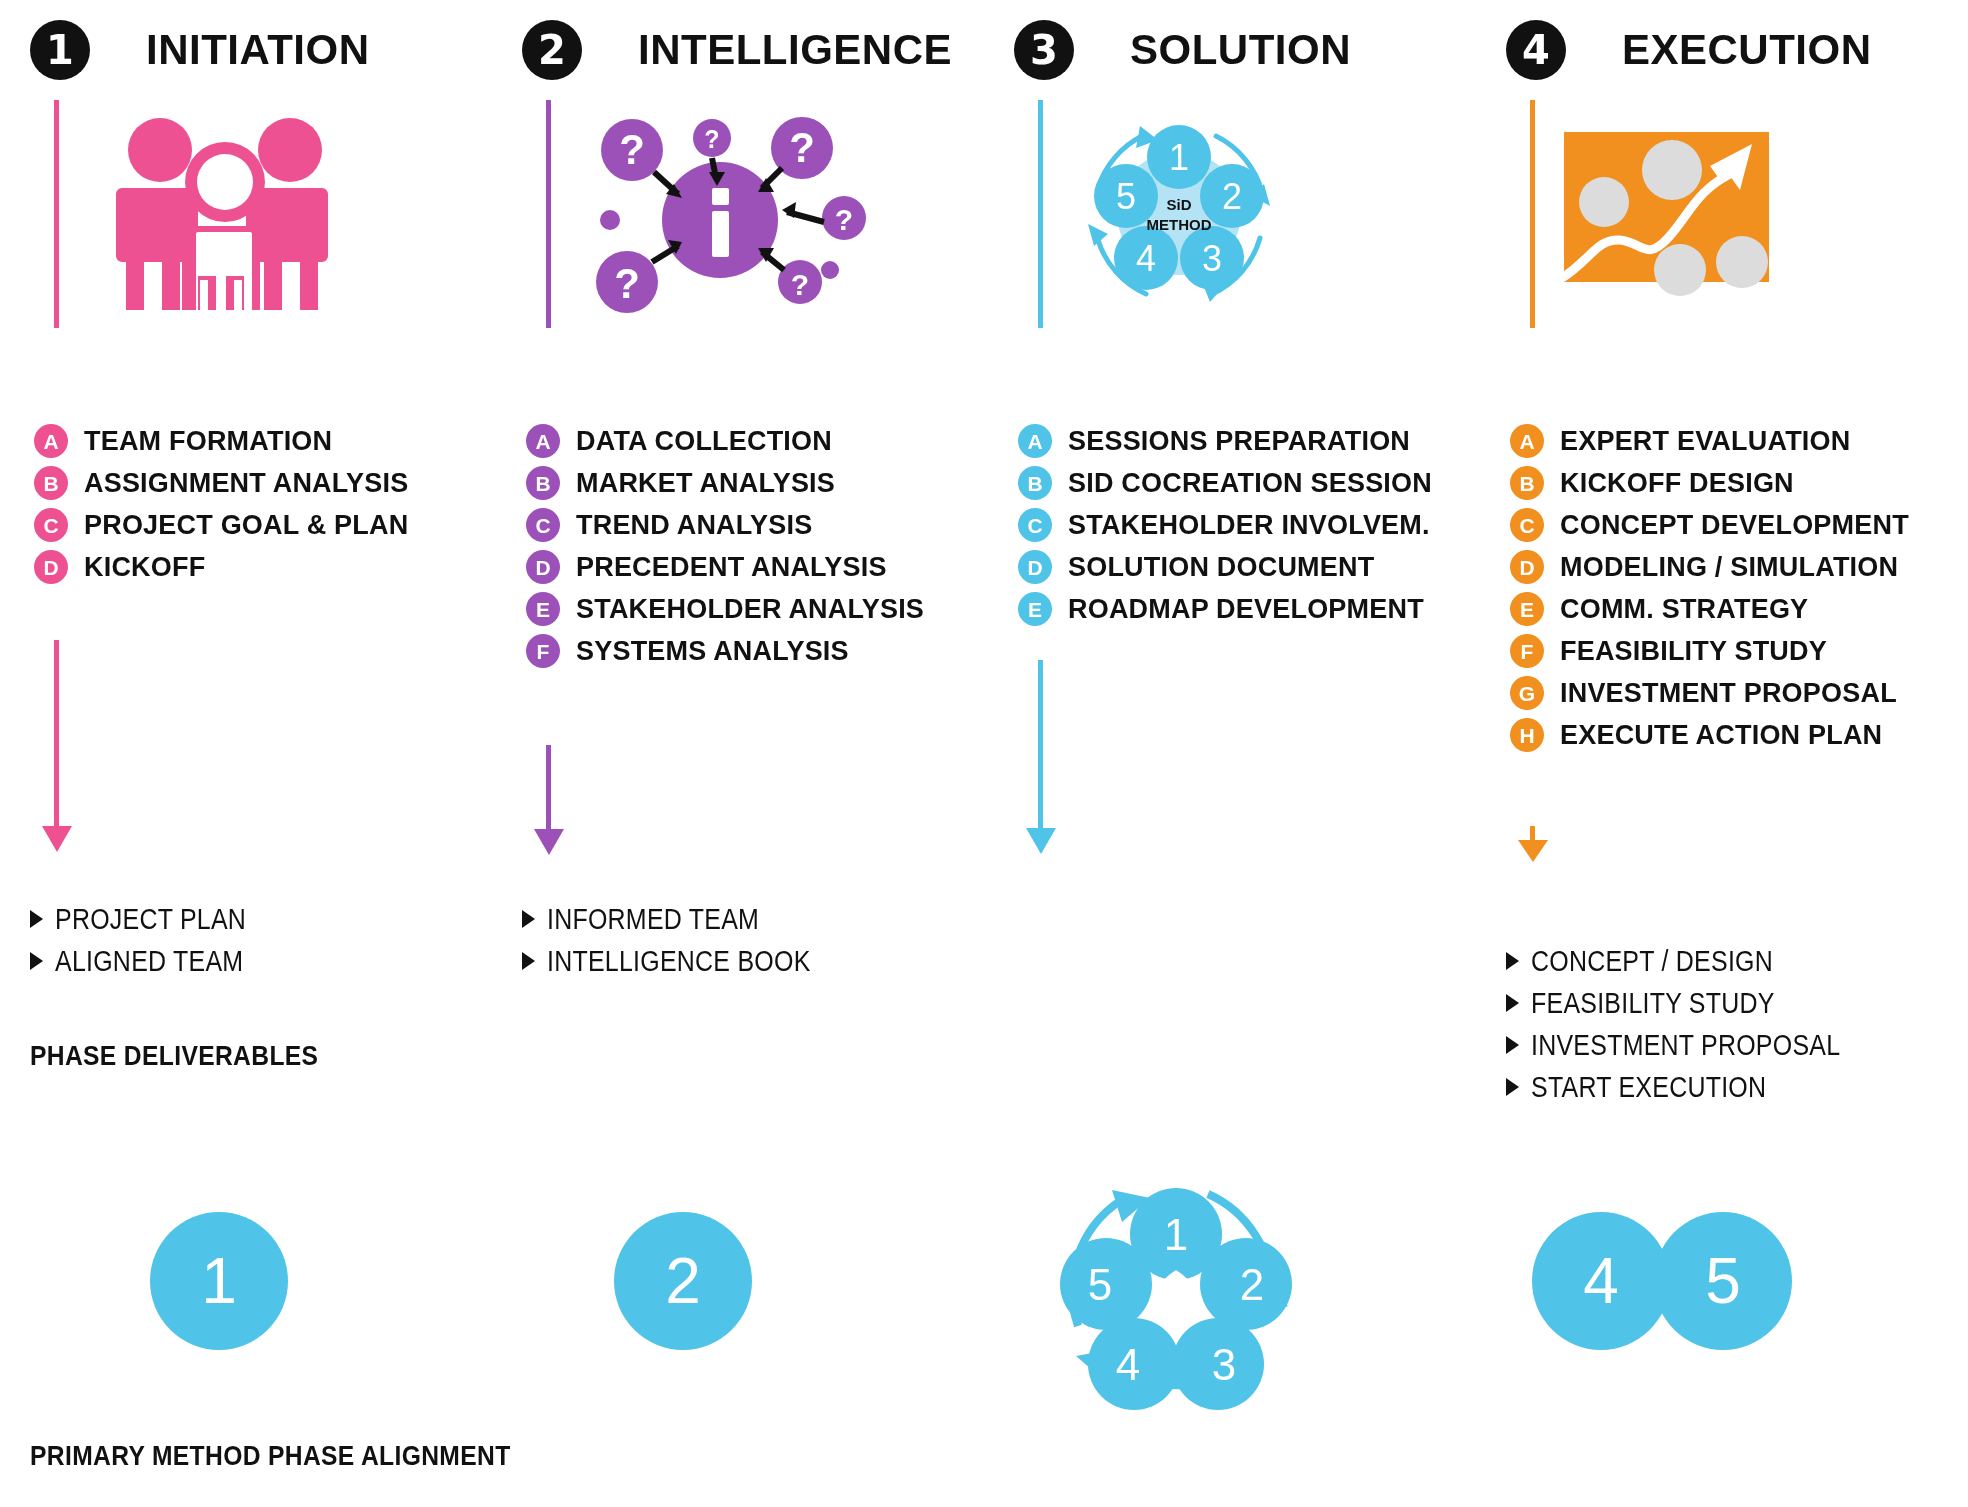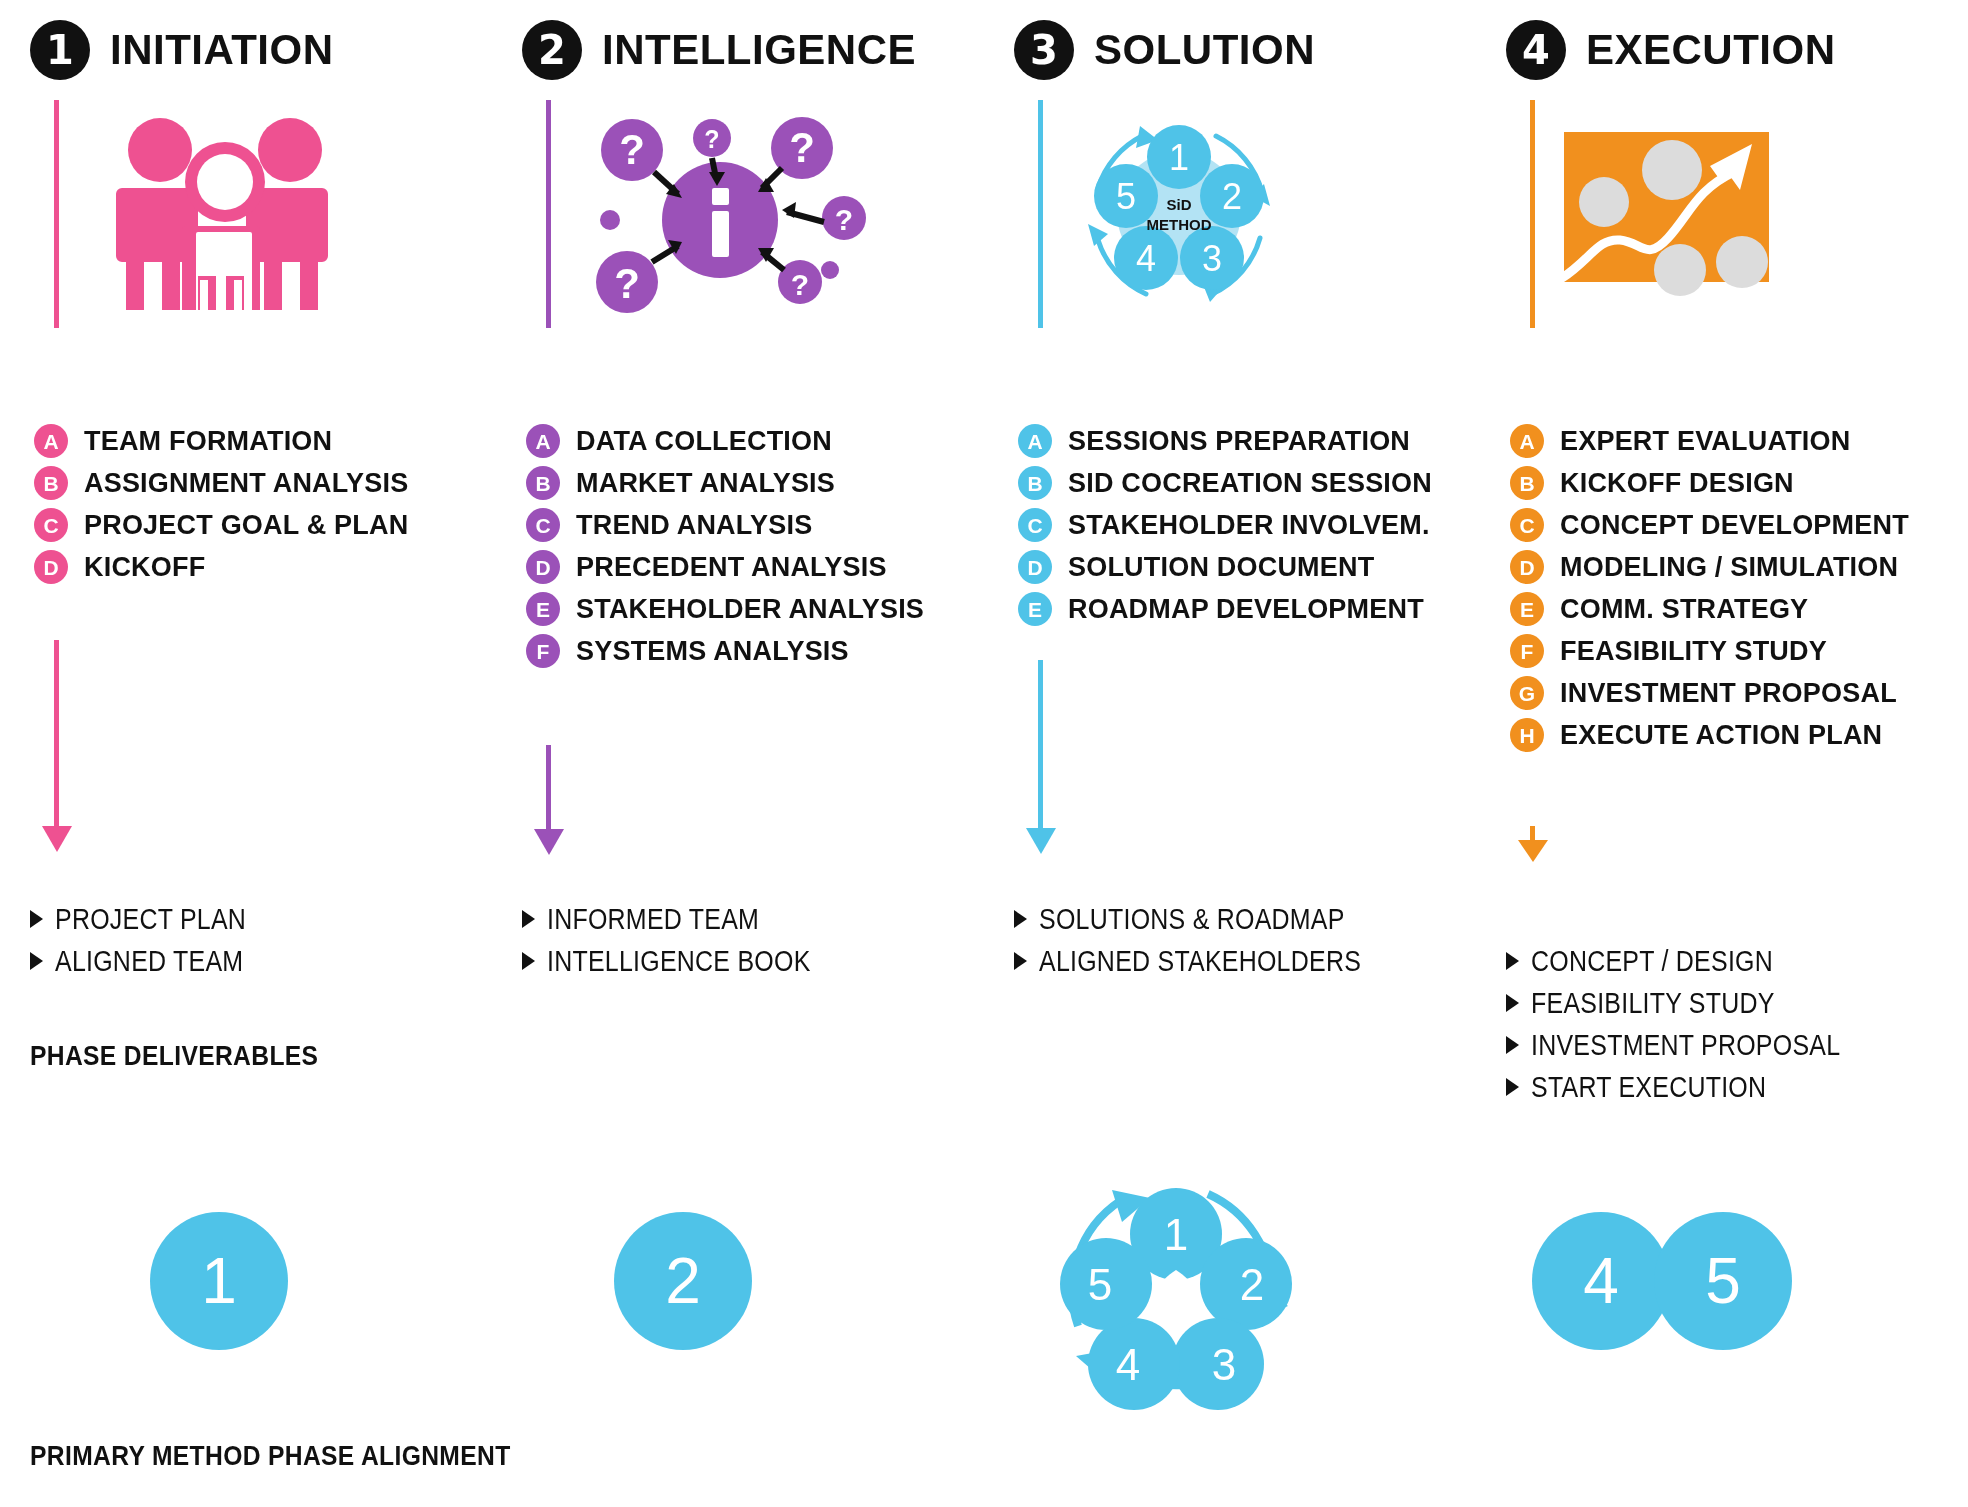--- a/index.html
+++ b/index.html
@@ -29,20 +29,21 @@
     width: 60px; height: 60px; border-radius: 50%;
     background: #111111; color: #ffffff;
     font-size: 40px; font-weight: bold;
     display: flex; align-items: center; justify-content: center;
     line-height: 1; font-family: "DejaVu Sans", sans-serif;
   }
   .phase-title {
     font-size: 42px; font-weight: bold; color: #111111;
     letter-spacing: 0.5px; white-space: nowrap;
     font-family: "Liberation Sans", sans-serif;
+    margin-left: 36px;
   }
 
   
   .vline {
     position: absolute; left: 54px; width: 5px;
   }
   .vline-top { top: 100px; height: 228px; }
 
   
   .icon-area {
@@ -350,30 +351,20 @@
         <div class="step-badge" style="background:#4FC3E8">E</div>
         <div class="step-label">ROADMAP DEVELOPMENT</div>
       </div>
     </div>
 
     <div class="arrow-down" style="top:660px; height:200px">
       <div class="arrow-shaft" style="height:172px; background:#4FC3E8"></div>
       <div class="arrow-head" style="top:168px; border-top:26px solid #4FC3E8"></div>
     </div>
 
-    <div class="delivs" style="top:898px">
-      <div class="deliv">
-        <div class="deliv-tri"></div>
-        <div class="deliv-label">SOLUTIONS &amp; ROADMAP</div>
-      </div>
-      <div class="deliv">
-        <div class="deliv-tri"></div>
-        <div class="deliv-label">ALIGNED STAKEHOLDERS</div>
-      </div>
-    </div>
   </div>
 
   <div class="col col-4">
     <div class="phase-head">
       <div class="phase-num">4</div>
       <div class="phase-title">EXECUTION</div>
     </div>
     <div class="vline vline-top" style="background:#F1901E"></div>
 
     <div class="icon-area" style="left:80px">

